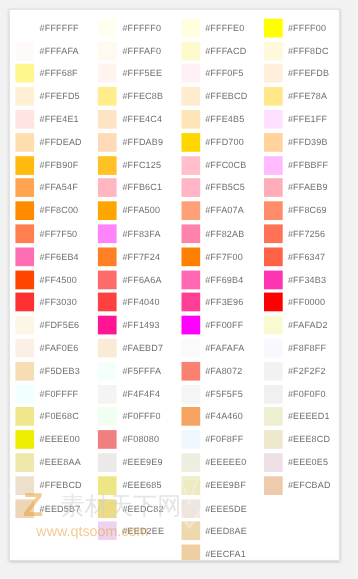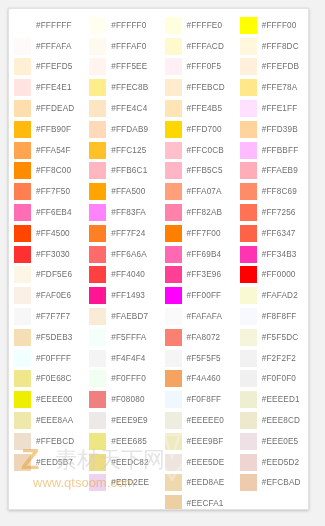--- a/index.html
+++ b/index.html
@@ -86,20 +86,24 @@
       <div class="col">
         <div class="row">
           <div class="swatch" style="background: rgb(255, 255, 255);"></div>
           <div class="label">#FFFFFF</div>
         </div>
         <div class="row">
           <div class="swatch" style="background: rgb(255, 250, 250);"></div>
           <div class="label">#FFFAFA</div>
         </div>
         <div class="row">
+          <div class="swatch" style="background: rgb(255, 246, 143);"></div>
+          <div class="label">#FFF68F</div>
+        </div>
+        <div class="row">
           <div class="swatch" style="background: rgb(255, 239, 213);"></div>
           <div class="label">#FFEFD5</div>
         </div>
         <div class="row">
           <div class="swatch" style="background: rgb(255, 228, 225);"></div>
           <div class="label">#FFE4E1</div>
         </div>
         <div class="row">
           <div class="swatch" style="background: rgb(255, 222, 173);"></div>
           <div class="label">#FFDEAD</div>
@@ -134,24 +138,20 @@
         </div>
         <div class="row">
           <div class="swatch" style="background: rgb(253, 245, 230);"></div>
           <div class="label">#FDF5E6</div>
         </div>
         <div class="row">
           <div class="swatch" style="background: rgb(250, 240, 230);"></div>
           <div class="label">#FAF0E6</div>
         </div>
         <div class="row">
-          <div class="swatch" style="background: rgb(247, 247, 247);"></div>
-          <div class="label">#F7F7F7</div>
-        </div>
-        <div class="row">
           <div class="swatch" style="background: rgb(245, 222, 179);"></div>
           <div class="label">#F5DEB3</div>
         </div>
         <div class="row">
           <div class="swatch" style="background: rgb(240, 255, 255);"></div>
           <div class="label">#F0FFFF</div>
         </div>
         <div class="row">
           <div class="swatch" style="background: rgb(240, 230, 140);"></div>
           <div class="label">#F0E68C</div>
@@ -420,46 +420,38 @@
         </div>
         <div class="row">
           <div class="swatch" style="background: rgb(250, 250, 210);"></div>
           <div class="label">#FAFAD2</div>
         </div>
         <div class="row">
           <div class="swatch" style="background: rgb(248, 248, 255);"></div>
           <div class="label">#F8F8FF</div>
         </div>
         <div class="row">
-          <div class="swatch" style="background: rgb(245, 245, 220);"></div>
-          <div class="label">#F5F5DC</div>
-        </div>
-        <div class="row">
           <div class="swatch" style="background: rgb(242, 242, 242);"></div>
           <div class="label">#F2F2F2</div>
         </div>
         <div class="row">
           <div class="swatch" style="background: rgb(240, 240, 240);"></div>
           <div class="label">#F0F0F0</div>
         </div>
         <div class="row">
           <div class="swatch" style="background: rgb(238, 238, 209);"></div>
           <div class="label">#EEEED1</div>
         </div>
         <div class="row">
           <div class="swatch" style="background: rgb(238, 232, 205);"></div>
           <div class="label">#EEE8CD</div>
         </div>
         <div class="row">
           <div class="swatch" style="background: rgb(238, 224, 229);"></div>
           <div class="label">#EEE0E5</div>
-        </div>
-        <div class="row">
-          <div class="swatch" style="background: rgb(238, 213, 210);"></div>
-          <div class="label">#EED5D2</div>
         </div>
         <div class="row">
           <div class="swatch" style="background: rgb(239, 203, 173);"></div>
           <div class="label">#EFCBAD</div>
         </div>
       </div>
     </div>
 
   <svg id="watermark" viewBox="0 0 301 92">
     <g opacity="0.5">

